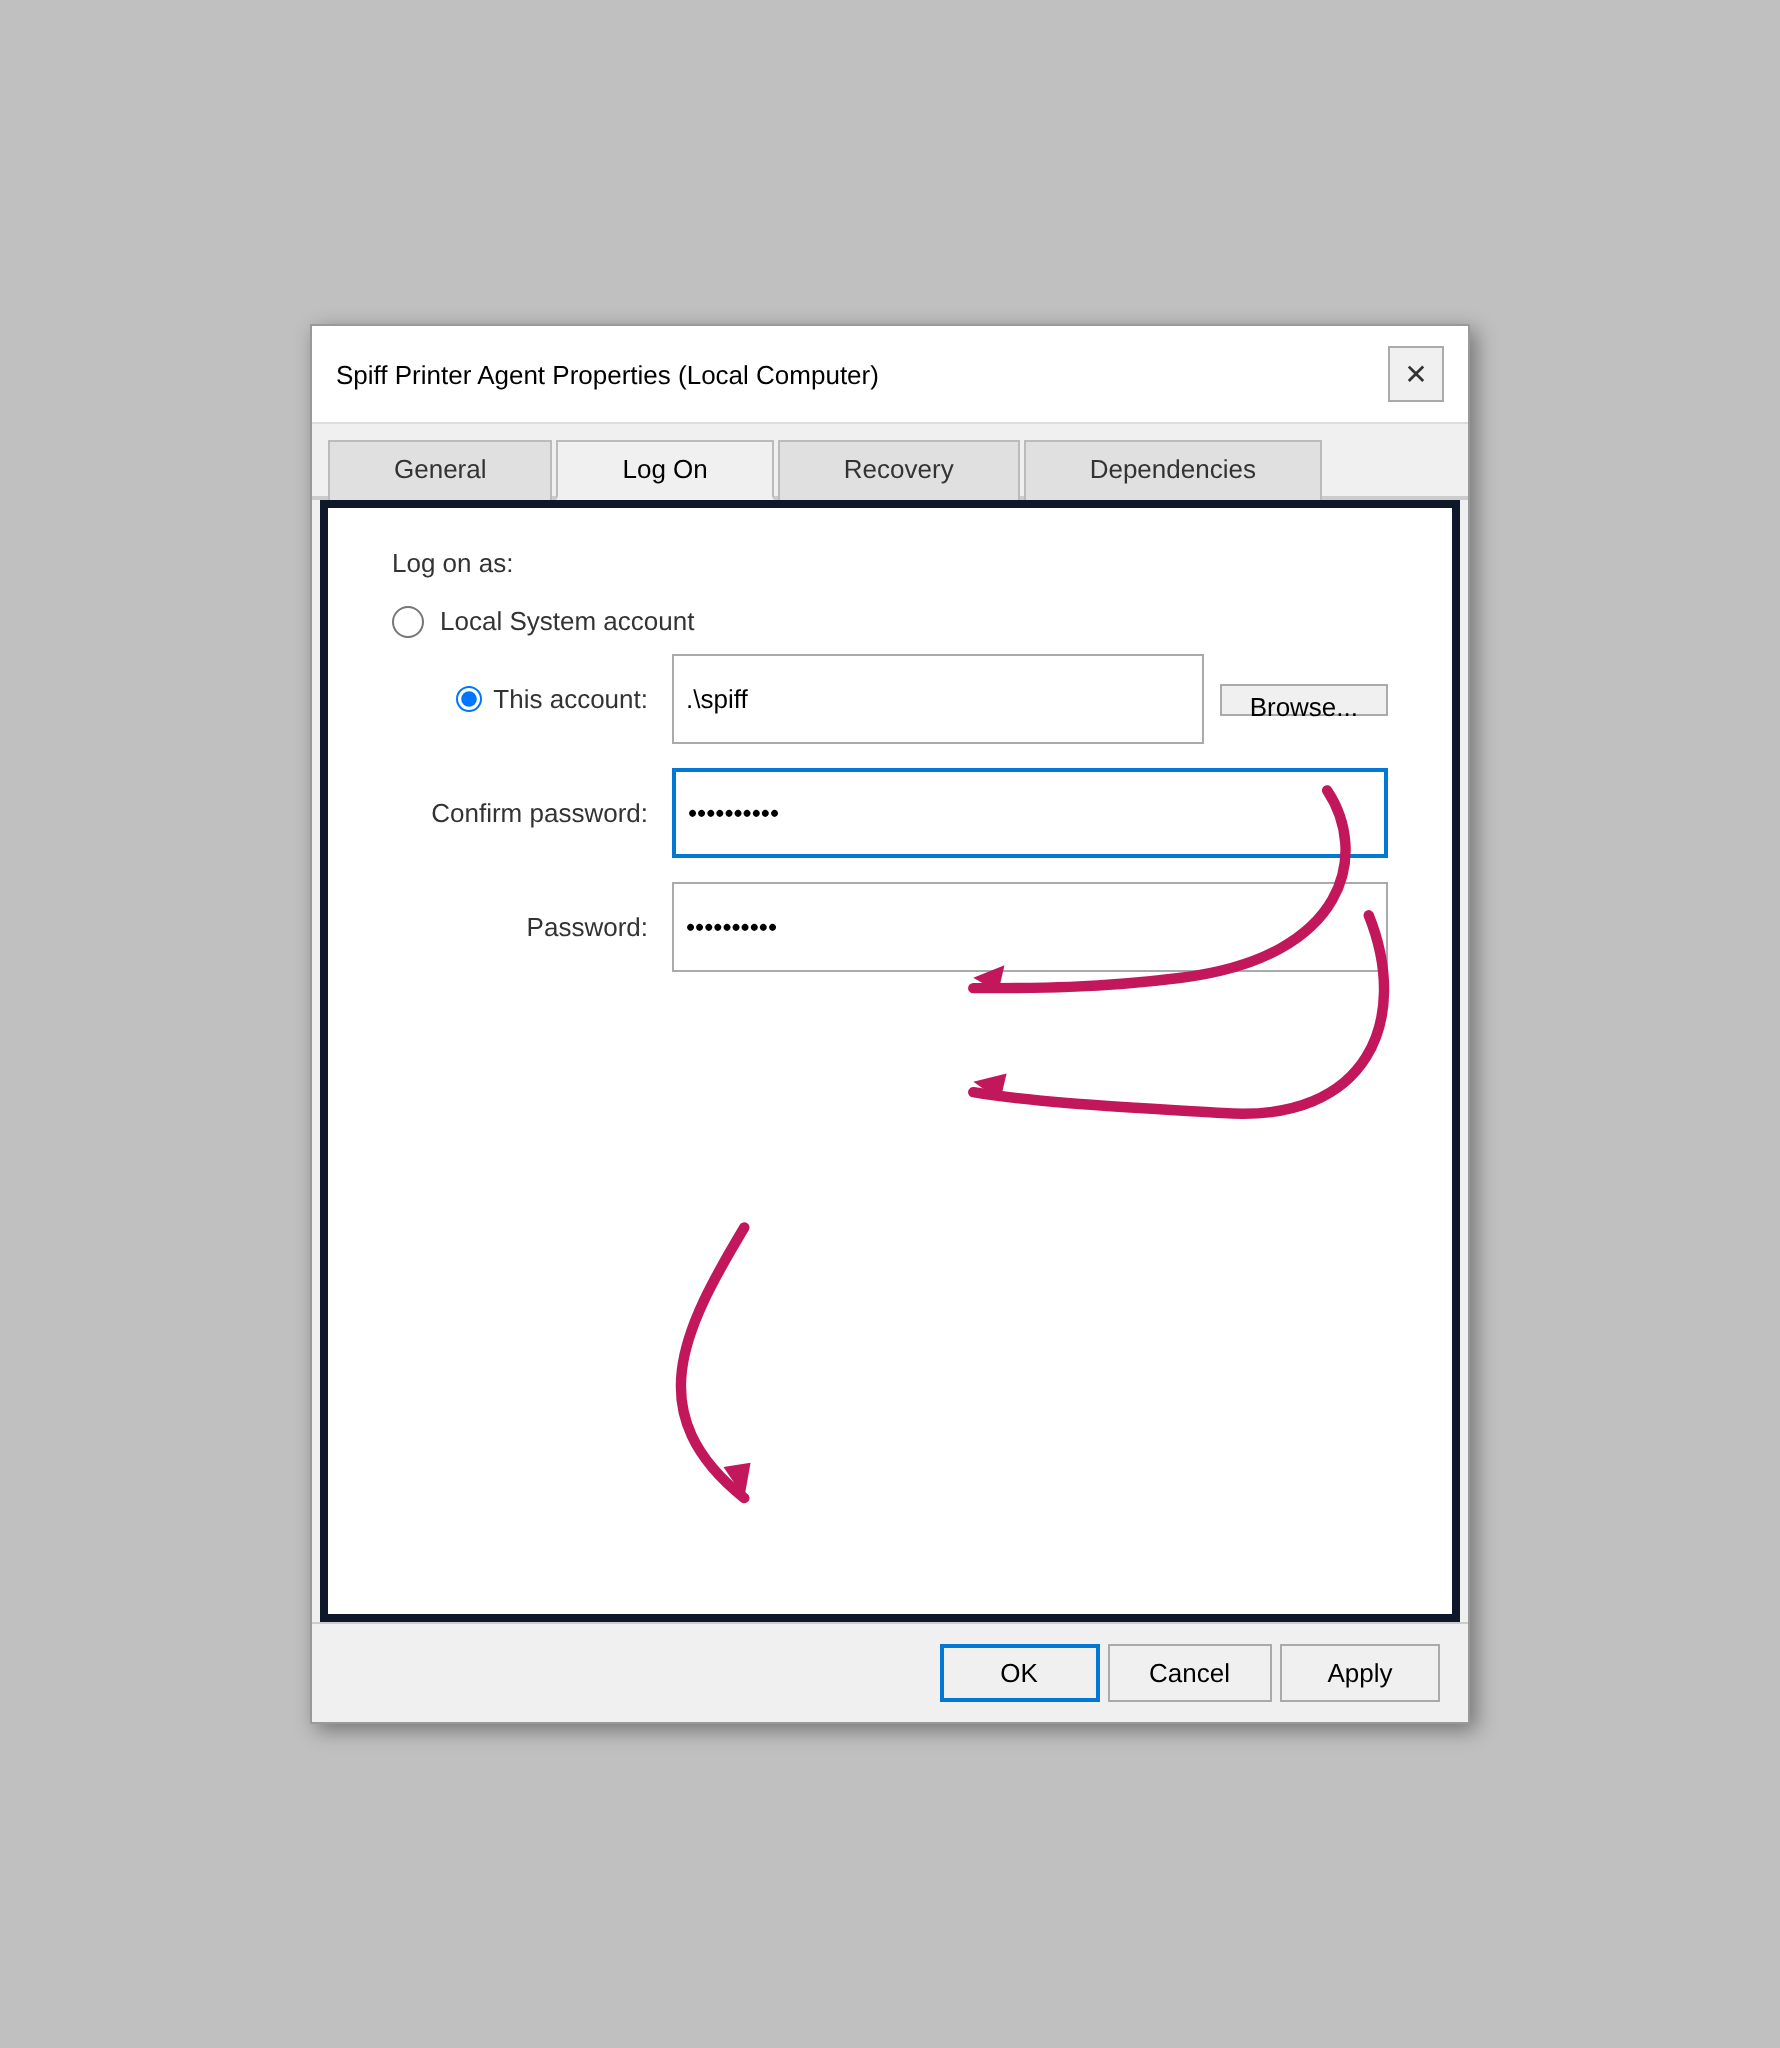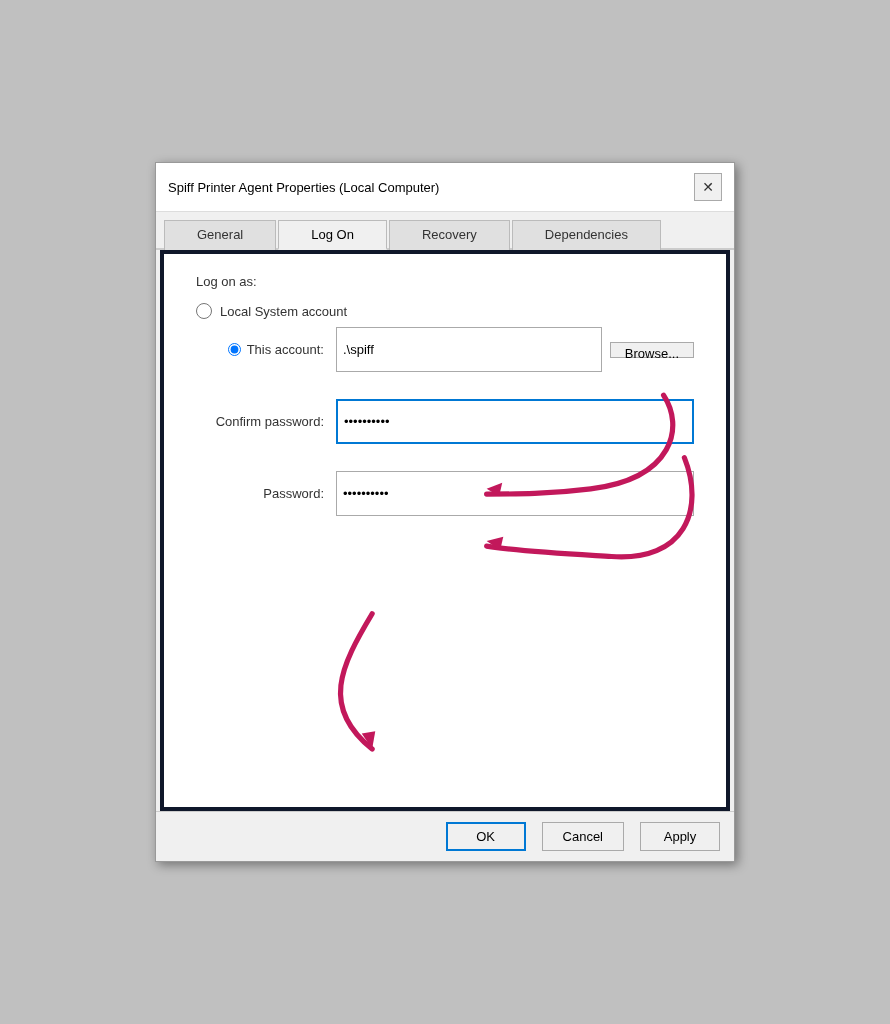--- a/index.html
+++ b/index.html
@@ -96,21 +96,20 @@
     }
 
     .section-title {
       font-size: 13px;
       color: #333;
       margin-bottom: 14px;
     }
 
     .radio-row {
       display: flex;
-      align-items: center;
       gap: 8px;
       margin-bottom: 8px;
     }
 
     .radio-row input[type="radio"] {
       width: 16px;
       height: 16px;
       cursor: pointer;
     }
 
@@ -133,21 +132,21 @@
     }
 
     .checkbox-label {
       font-size: 13px;
       color: #999;
     }
 
     .form-row {
       display: flex;
       align-items: center;
-      margin-bottom: 27px;
+      margin-bottom: 12px;
     }
 
     .form-label {
       font-size: 13px;
       color: #333;
       min-width: 140px;
       text-align: right;
       padding-right: 12px;
     }
 
@@ -175,21 +174,21 @@
       cursor: pointer;
       white-space: nowrap;
     }
 
     .button-bar {
       background: #f0f0f0;
       border-top: 1px solid #ccc;
       padding: 10px 14px;
       display: flex;
       justify-content: flex-end;
-      gap: 16px;
+      gap: 4px;
     }
 
     .dialog-btn {
       padding: 5px 20px;
       min-width: 80px;
       border: 1px solid #aaa;
       background: #f0f0f0;
       font-size: 13px;
       cursor: pointer;
     }

